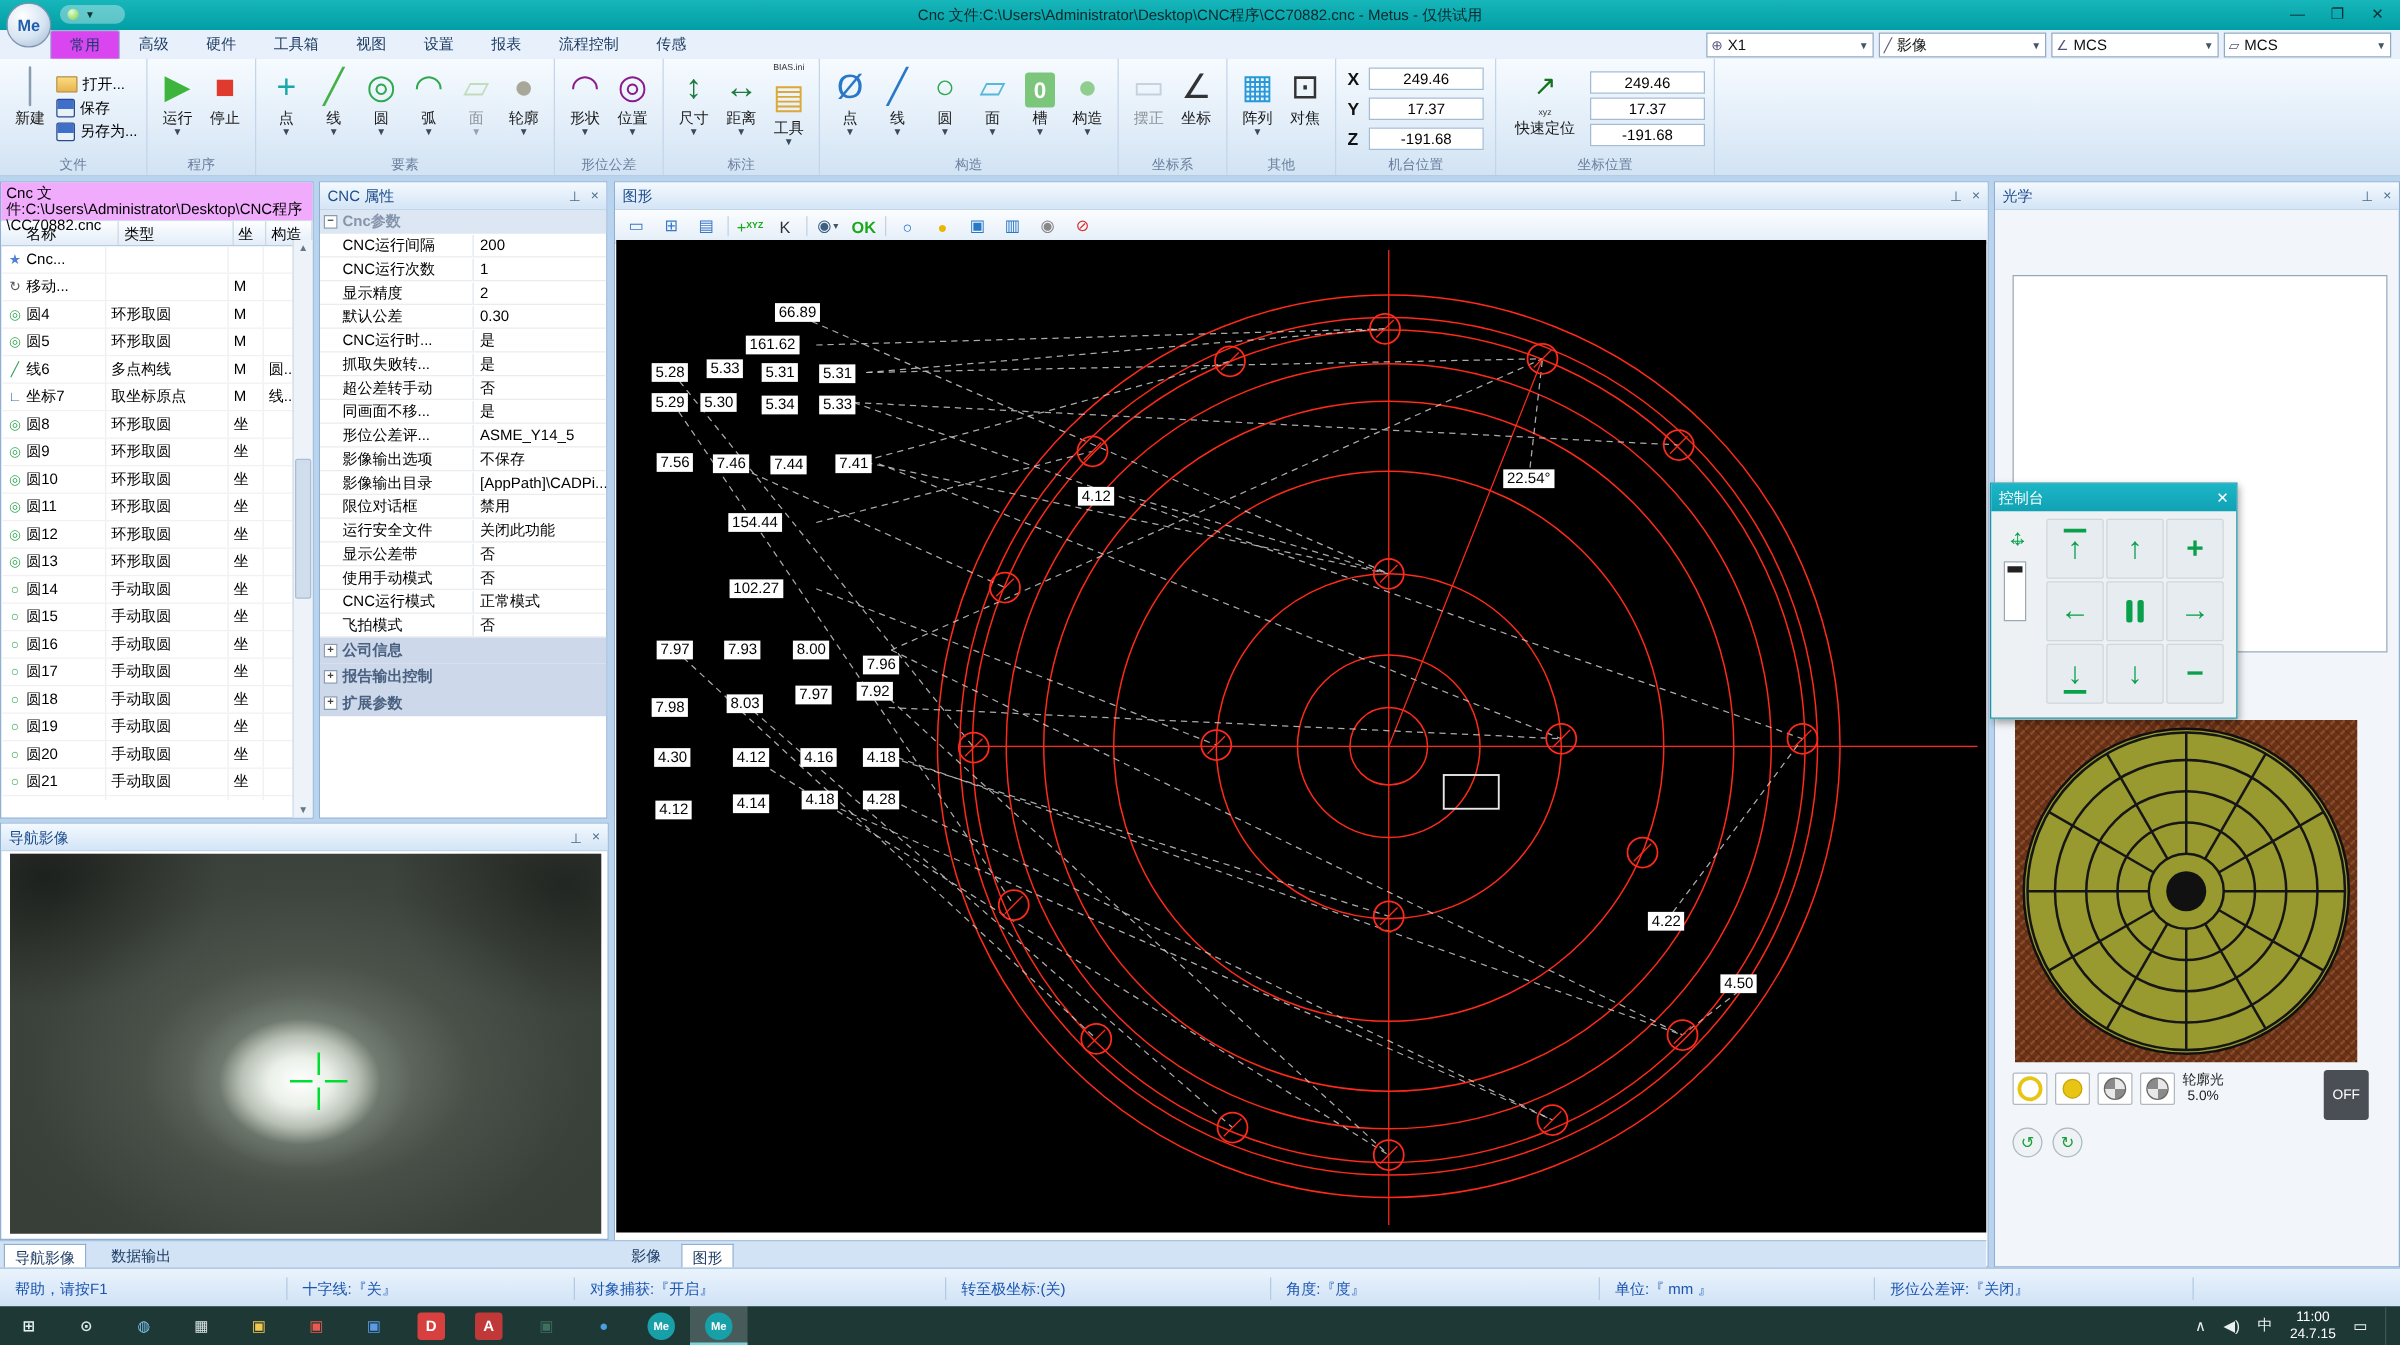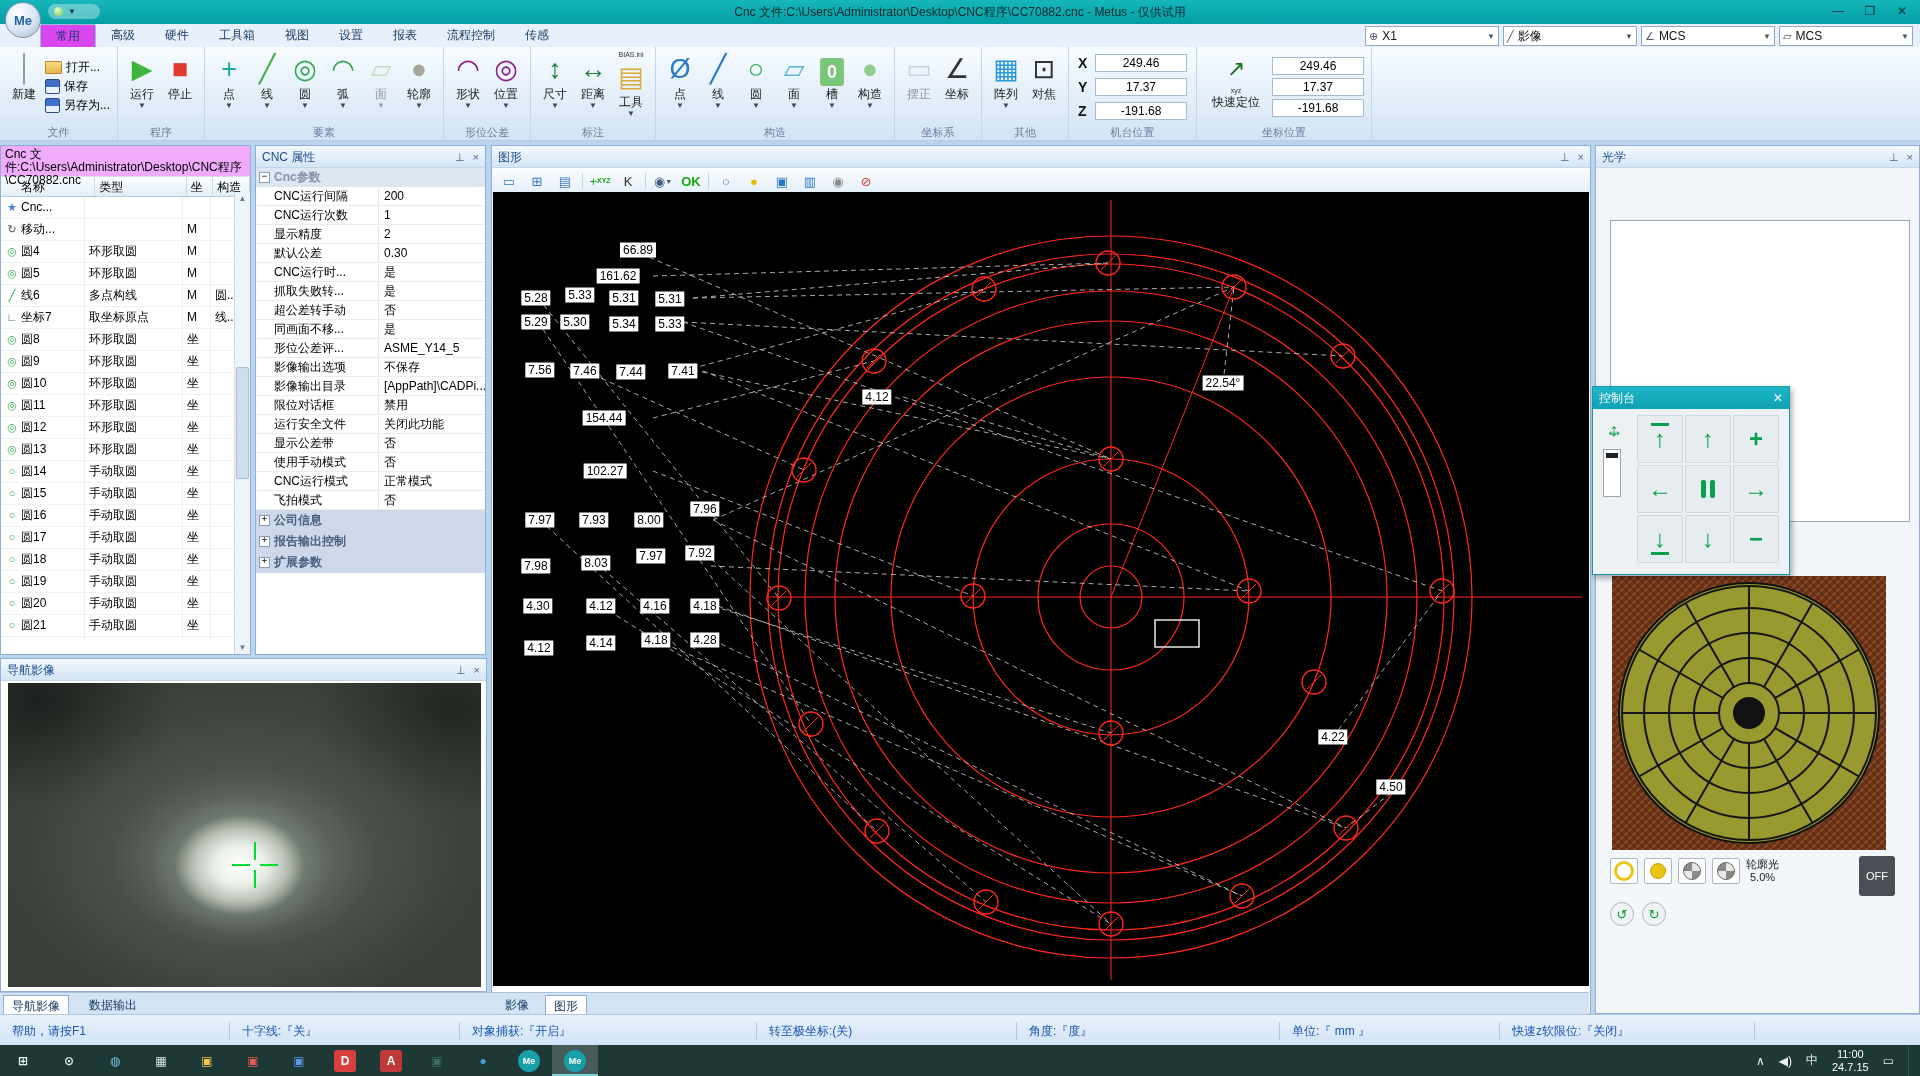--- a/index.html
+++ b/index.html
@@ -779,21 +779,21 @@
         <div class="clabel" style="left: 92px; top: 179px;">7.46</div>
         <div class="clabel" style="left: 138px; top: 180px;">7.44</div>
         <div class="clabel" style="left: 190px; top: 179px;">7.41</div>
         <div class="clabel" style="left: 384px; top: 205px;">4.12</div>
         <div class="clabel" style="left: 730px; top: 191px;">22.54°</div>
         <div class="clabel" style="left: 111px; top: 226px;">154.44</div>
         <div class="clabel" style="left: 112px; top: 279px;">102.27</div>
         <div class="clabel" style="left: 47px; top: 328px;">7.97</div>
         <div class="clabel" style="left: 101px; top: 328px;">7.93</div>
         <div class="clabel" style="left: 156px; top: 328px;">8.00</div>
-        <div class="clabel" style="left: 212px; top: 317px;">7.96</div>
+        <div class="clabel" style="left: 212px; top: 340px;">7.96</div>
         <div class="clabel" style="left: 43px; top: 374px;">7.98</div>
         <div class="clabel" style="left: 103px; top: 371px;">8.03</div>
         <div class="clabel" style="left: 158px; top: 364px;">7.97</div>
         <div class="clabel" style="left: 207px; top: 361px;">7.92</div>
         <div class="clabel" style="left: 45px; top: 414px;">4.30</div>
         <div class="clabel" style="left: 108px; top: 414px;">4.12</div>
         <div class="clabel" style="left: 162px; top: 414px;">4.16</div>
         <div class="clabel" style="left: 212px; top: 414px;">4.18</div>
         <div class="clabel" style="left: 46px; top: 456px;">4.12</div>
         <div class="clabel" style="left: 108px; top: 451px;">4.14</div>
@@ -923,21 +923,21 @@
     <div class="btab active" style="left: 545px;">图形</div>
   </div>
 
 <div id="statusbar" class="abs">
     <div class="sitem" style="width: 205px;">帮助，请按F1</div>
     <div class="sitem" style="width: 205px;">十字线:『关』</div>
     <div class="sitem" style="width: 272px;">对象捕获:『开启』</div>
     <div class="sitem" style="width: 235px;">转至极坐标:(关)</div>
     <div class="sitem" style="width: 238px;">角度:『度』</div>
     <div class="sitem" style="width: 195px;">单位:『 mm 』</div>
-    <div class="sitem" style="width: 230px;">快速z软限位:『关闭』</div>
+    <div class="sitem" style="width: 230px;">形位公差评:『关闭』</div>
   </div>
 
 <div id="taskbar" class="abs">
   <div id="task-items" style="display:flex">
       <div class="titem">
         <span class="tile" style="color: rgb(232, 244, 244);">⊞</span>
       </div>
       <div class="titem">
         <span class="tile" style="color: rgb(220, 232, 232);">⊙</span>
       </div>

